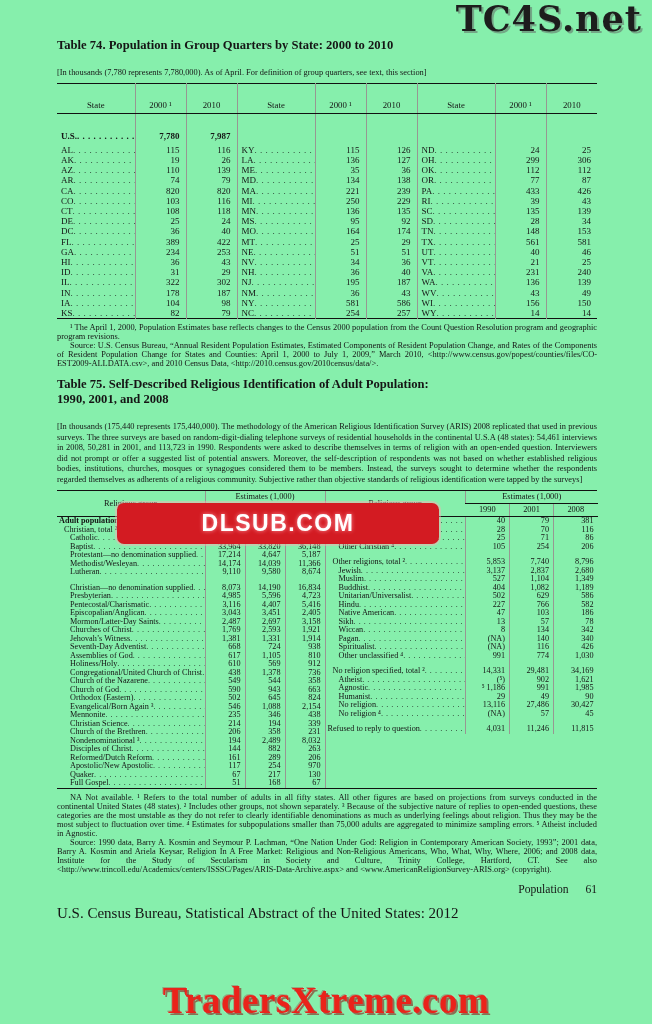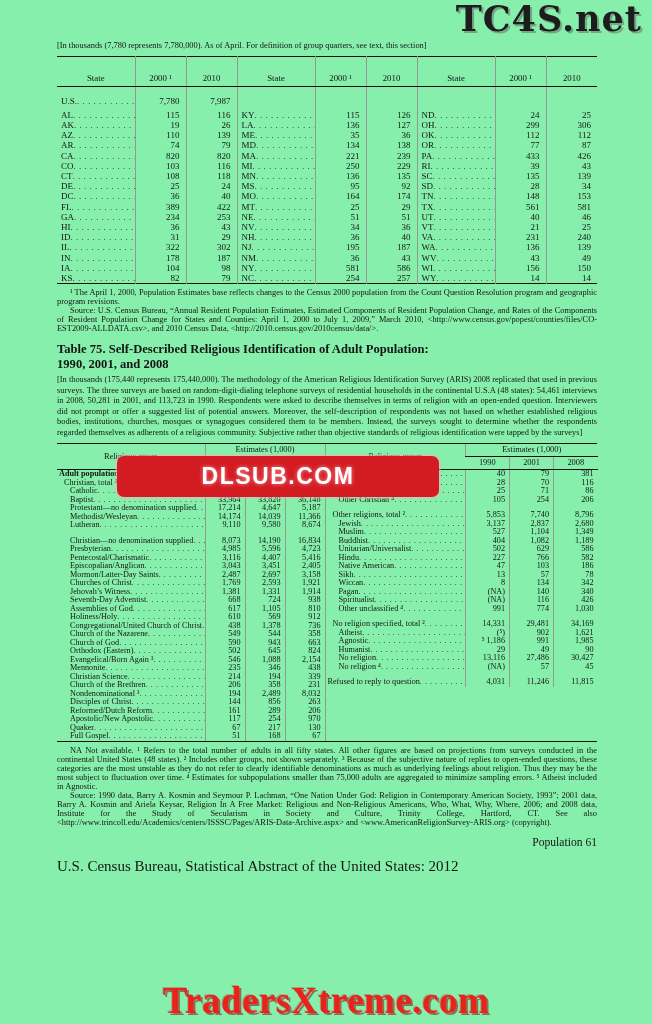--- a/index.html
+++ b/index.html
@@ -2,35 +2,35 @@
 <html><head>
 <meta charset="utf-8">
 <style>
   *{margin:0;padding:0;box-sizing:border-box}
   html,body{background:#888}
   .page{width:652px;height:1024px;margin:0 auto;background:#86efac;position:relative;overflow:hidden;
         font-family:"Liberation Serif","DejaVu Serif",serif;color:#151515}
   .content{position:absolute;left:57px;top:38px;width:540px}
 
   .t-title{font-size:12.6px;font-weight:700;line-height:15px}
-  .bracket{font-size:8.4px;line-height:10.5px;margin-top:3px;text-align:justify}
+  .bracket{font-size:8.4px;line-height:10.5px;margin-top:15px;text-align:justify}
 
   table{border-collapse:collapse;width:100%;table-layout:fixed}
   .num{text-align:right;padding-right:6px;overflow:hidden}
   .lw{display:flex;align-items:flex-end;overflow:hidden}
   .lt{flex:0 1 auto}
   .dots{flex:1 1 0;min-width:0;overflow:hidden;white-space:nowrap;letter-spacing:.5px}
 
   
   #t74{margin-top:4px;font-size:9px;border-top:1.4px solid #111;border-bottom:1px solid #111}
   #t74 th{font-weight:400;font-size:8.8px;text-align:center;border-bottom:1px solid #111;padding:16px 0 3px}
   #t74 th+th,#t74 td+td{border-left:1px solid #979792}
   #t74 td{line-height:10.2px;vertical-align:bottom}
   #t74 td.lbl .lw{padding-left:4px}
-  #t74 tr.us td{font-weight:400;padding-top:9px;padding-bottom:4px}
+  #t74 tr.us td{font-weight:700;padding-top:17px;padding-bottom:4px}
 
   .fnote{font-size:8.4px;line-height:9px;text-align:justify;text-indent:13px;margin-top:4px}
   .fnote.nogap{margin-top:0}
 
   
   .sec75{margin-top:9px}
   .t75wrap{position:relative;display:flex;align-items:flex-start;margin-top:5px;
            border-top:1.4px solid #111;border-bottom:1px solid #111}
   .t75{font-size:8.2px}
   .t75.left{width:268px;border-right:1px solid #979792}
@@ -42,21 +42,21 @@
   .t75 td.i0 .lw{padding-left:2px}
   .t75 td.i1 .lw{padding-left:7px}
   .t75 td.i2 .lw{padding-left:13px}
   .t75 tr.boldrow td{font-weight:700}
   .t75 tr.sprow td{height:7px}
   .t75 col.c-lblL{width:148px}.t75 col.c-nL{width:40px}
   .t75 col.c-lblR{width:140px}.t75 col.c-nR{width:44px}
 
   
   .pageline{margin-top:9px;text-align:right;font-size:11.6px}
-  .pageline .pnum{}
+  .pageline .pnum{margin-left:14px}
   .credit{margin-top:9px;font-size:15px}
 
   
   .wm-top{position:absolute;top:-2px;right:10px;z-index:6;
           font-family:"DejaVu Serif","Liberation Serif",serif;font-weight:700;font-size:35px;
           color:#1d1d1d;letter-spacing:1px;text-shadow:2px 2px 0 rgba(95,95,95,.5)}
   .wm-mid{position:absolute;left:60px;top:12px;width:322px;height:41px;z-index:6;
           background:#d31b22;border-radius:7px;display:flex;align-items:center;justify-content:center;
           font-family:"Liberation Sans","DejaVu Sans",sans-serif;font-weight:700;font-size:23px;color:#fff;
           letter-spacing:1.5px;text-shadow:0 0 4px rgba(255,150,160,.95);
@@ -68,20 +68,21 @@
 </style>
 </head>
 <body>
 
 <div class="page">
 
   <div class="wm-top">TC4S.net</div>
 
   <div class="content">
 
+    <h2 class="t-title">Table 74. Population in Group Quarters by State: 2000 to 2010</h2>
     <p class="bracket">[In thousands (7,780 represents 7,780,000). As of April. For definition of group quarters, see text, this section]</p>
 
     <table id="t74">
       <colgroup>
         <col style="width:78px">
           <col style="width:51px">
           <col style="width:51px">
         <col style="width:78px">
           <col style="width:51px">
           <col style="width:51px">
@@ -891,21 +892,21 @@
                 <td class="num">8,032</td>
               </tr>
               <tr>
                 <td class="lbl i2">
                   <div class="lw">
                     <span class="lt">Disciples of Christ</span>
                     <span class="dots"> . . . . . . . . . . . . . . . . . . . . . . . . . . . . . . . . . . </span>
                   </div>
                 </td>
                 <td class="num">144</td>
-                <td class="num">856</td>
+                <td class="num">882</td>
                 <td class="num">263</td>
               </tr>
               <tr>
                 <td class="lbl i2">
                   <div class="lw">
                     <span class="lt">Reformed/Dutch Reform</span>
                     <span class="dots"> . . . . . . . . . . . . . . . . . . . . . . . . . . . . . . . . . . </span>
                   </div>
                 </td>
                 <td class="num">161</td>

